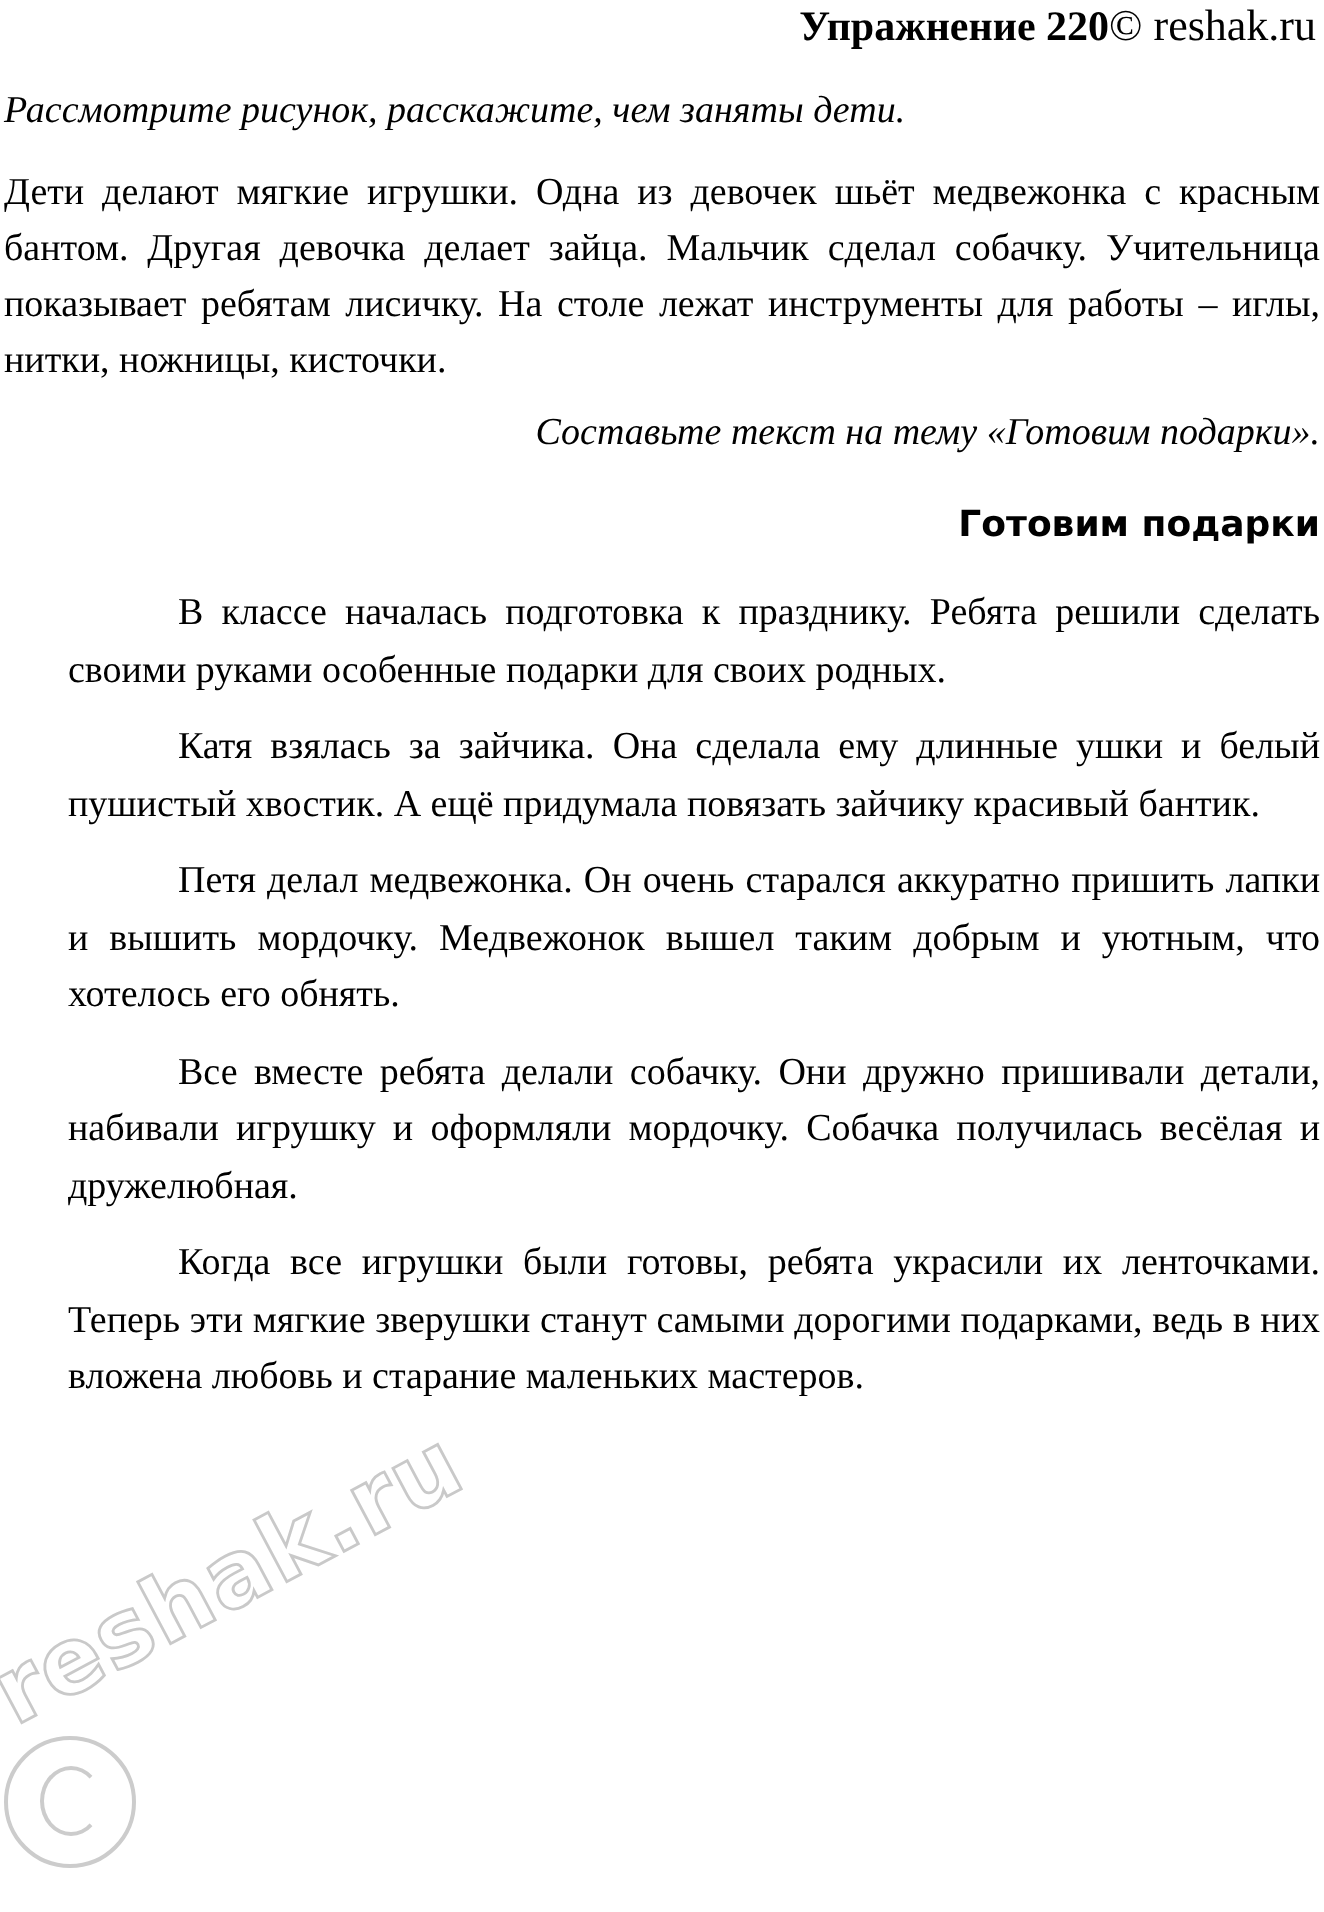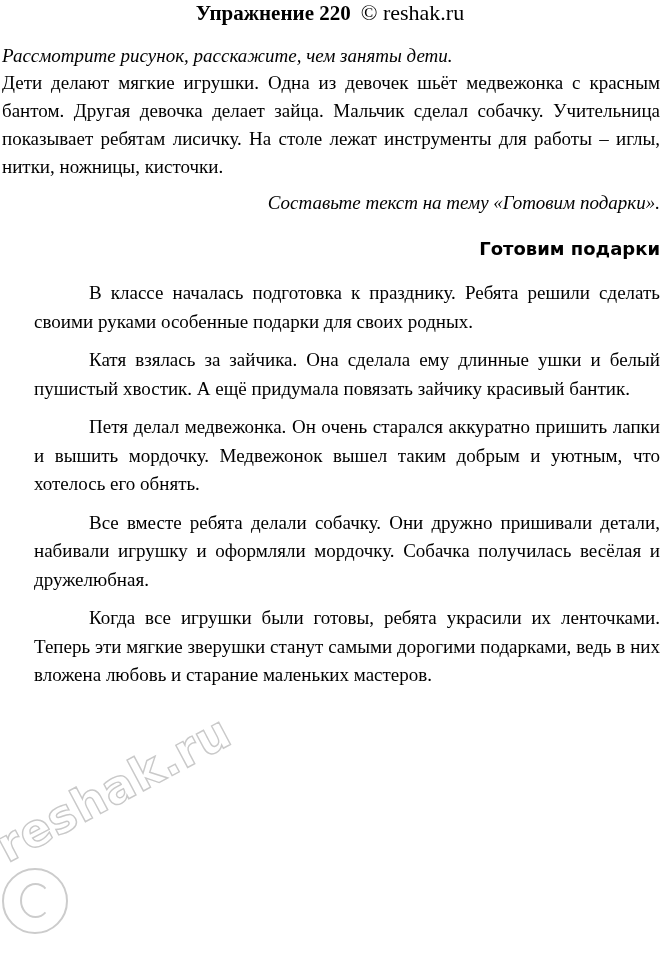--- a/index.html
+++ b/index.html
@@ -65,23 +65,22 @@
   
   .content {
     position: relative;
     z-index: 1;
     padding: 0 2px;
   }
 
   .header-row {
     display: flex;
     align-items: baseline;
-    justify-content: center;
+    justify-content: flex-end;
     padding-top: 1px;
-    gap: 10px;
   }
   .ex-title {
     font-size: 21px;
     font-weight: 700;
     line-height: 24px;
     white-space: nowrap;
   }
   .attribution {
     font-size: 22px;
     line-height: 24px;
@@ -94,20 +93,21 @@
     font-size: 19px;
     line-height: 26px;
     margin-top: 18px;
   }
 
   .plain-para {
     font-size: 19px;
     line-height: 28px;
     text-align: justify;
     text-align-last: left;
+    margin-top: 14px;
     hyphens: none;
   }
 
   .task-line-2 {
     font-style: italic;
     font-size: 19px;
     line-height: 26px;
     margin-top: 9px;
     text-align: right;
   }

